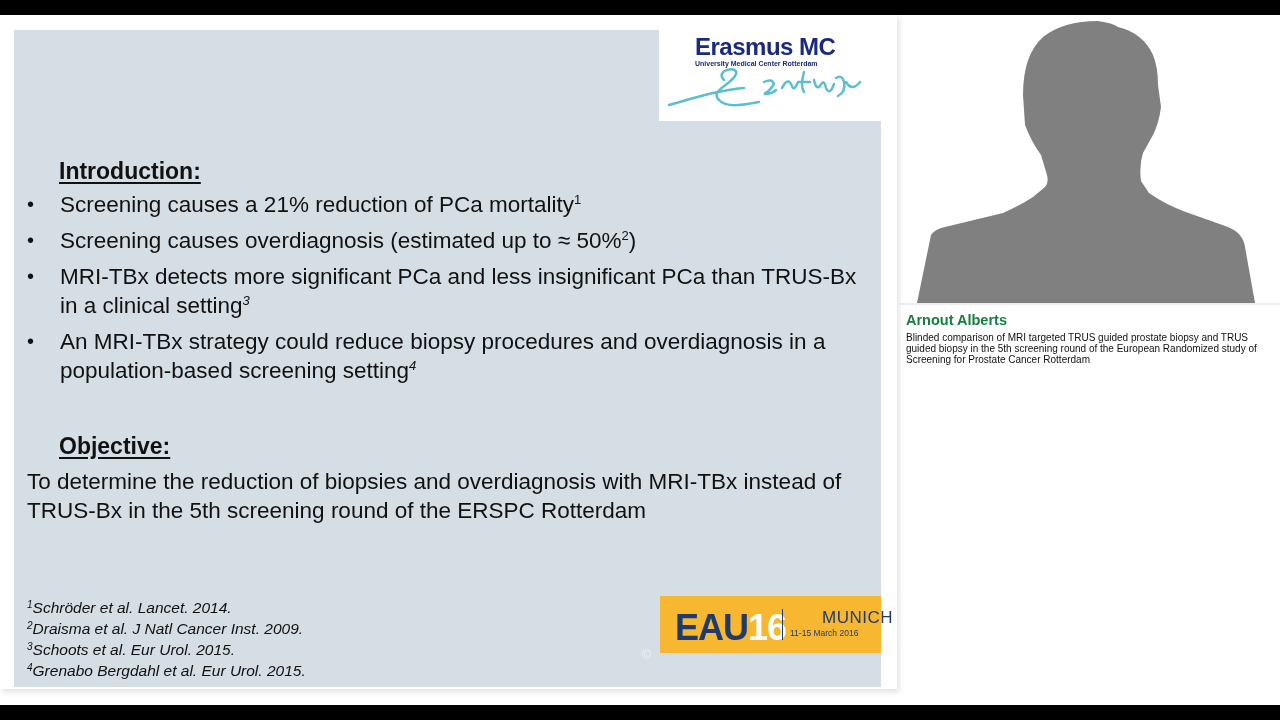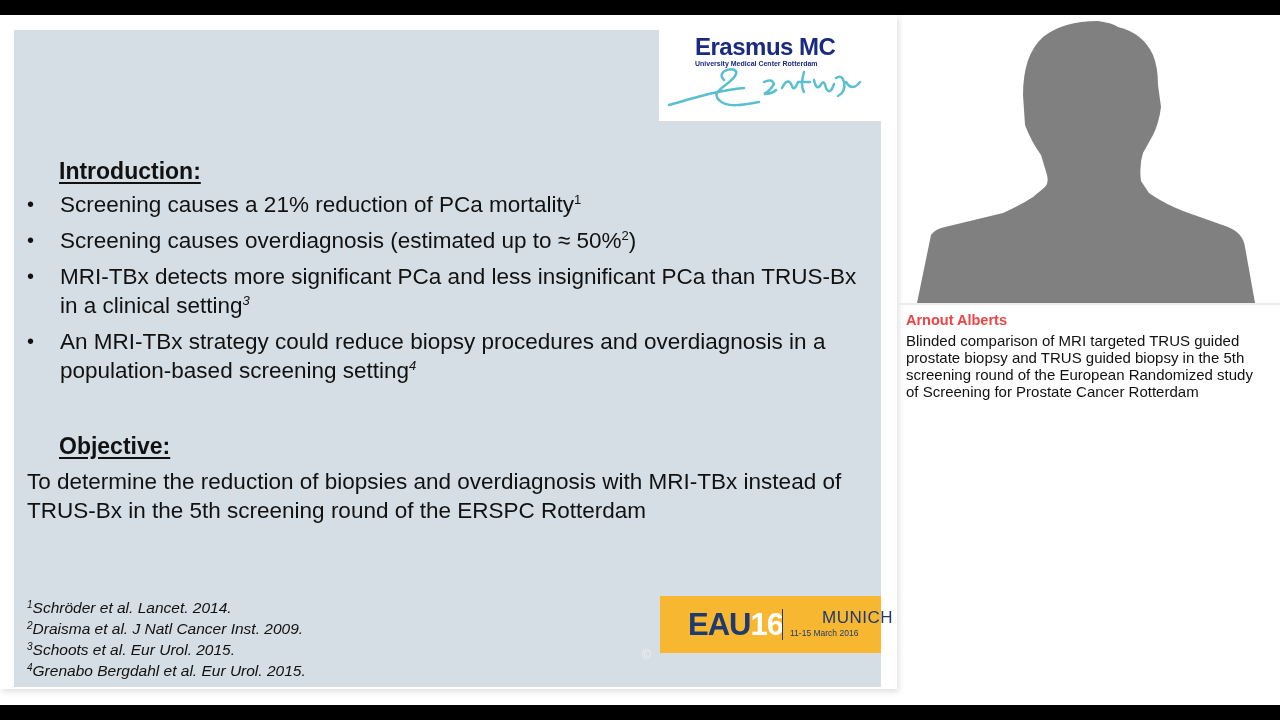--- a/index.html
+++ b/index.html
@@ -62,22 +62,22 @@
     .ref-item {
       font-size: 15.5px; font-style: italic; color: #111; line-height: 21px;
     }
     .ref-item sup { font-size: 10px; vertical-align: 5px; }
 
     .eau-banner {
       position: absolute; left: 646px; top: 566px; width: 221px; height: 57px;
       background: #f7b731;
     }
     .eau-text {
-      position: absolute; left: 28px; top: 11px;
-      font-size: 31px; font-weight: bold; color: #1f3a6e; letter-spacing: -1px;
+      position: absolute; left: 15px; top: 11px;
+      font-size: 36px; font-weight: bold; color: #1f3a6e; letter-spacing: -1px;
     }
     .eau-num { color: #ffffff; }
     .eau-divider {
       position: absolute; left: 122px; top: 13px; width: 1px; height: 31px; background: #1f3a6e;
     }
     .eau-city {
       position: absolute; left: 130px; top: 12px;
       font-size: 17px; color: #1f3a6e; letter-spacing: 0.5px; margin-left: 32px;
     }
     .eau-date {
@@ -90,25 +90,25 @@
 
     .speaker-photo {
       position: absolute; left: 903px; top: 0; width: 377px; height: 288px;
       background: #ffffff;
     }
     .speaker-divider {
       position: absolute; left: 897px; top: 288px; width: 383px; height: 2px; background: #ececec;
     }
     .speaker-name {
       position: absolute; left: 906px; top: 297px;
-      font-weight: bold; font-size: 14.5px; color: #ef4444;
+      font-weight: bold; font-size: 14.5px; color: #15803d;
     }
     .speaker-desc {
       position: absolute; left: 906px; top: 317px; width: 360px;
-      font-size: 15px; line-height: 17px; color: #111;
+      font-size: 10px; line-height: 11px; color: #111;
     }
   </style>
 </head>
 <body>
 
 <div class="viewport">
 
   <div class="slide-frame">
     <div class="slide">
 

